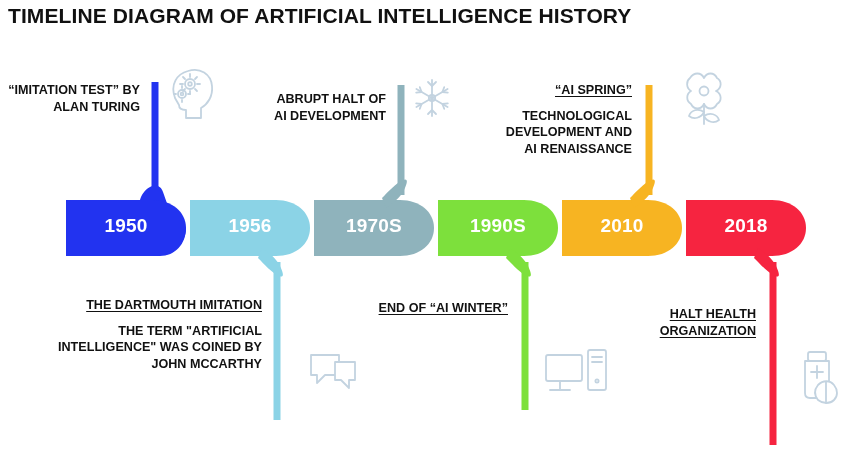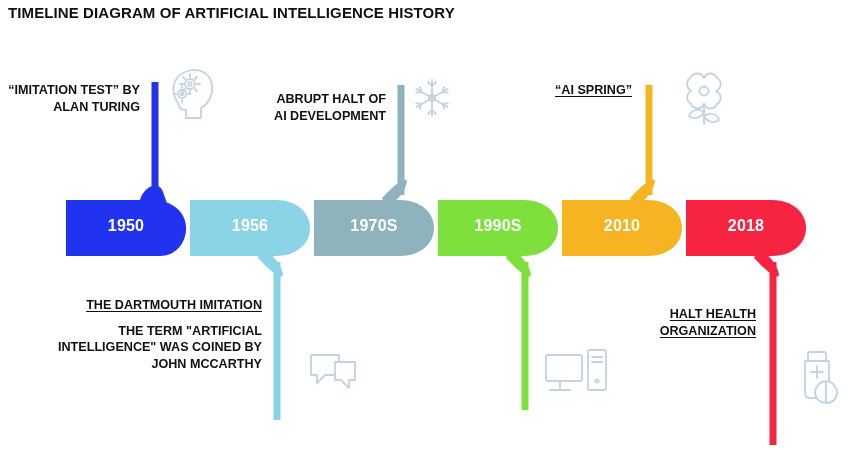--- a/index.html
+++ b/index.html
@@ -14,21 +14,21 @@
     overflow: hidden;
     font-family: "Liberation Sans", sans-serif;
     color: #1a1a1a;
   }
 
   
   .page-title {
     position: absolute;
     left: 8px;
     top: 4px;
-    font-size: 15px;
+    font-size: 21px;
     font-weight: bold;
     letter-spacing: 0.1px;
     color: #111111;
     white-space: nowrap;
   }
 
   
   #stage {
     position: absolute;
     left: 0;
@@ -59,21 +59,21 @@
     line-height: 1.33;
     color: #111111;
     margin-top: 9px;
   }
 
   
   .year {
     position: absolute;
     top: 226px;
     transform: translate(-50%, -50%);
-    font-size: 16px;
+    font-size: 19px;
     font-weight: bold;
     color: #ffffff;
     letter-spacing: 0.2px;
     white-space: nowrap;
   }
 </style>
 </head>
 <body>
 
 <div class="page-title">TIMELINE DIAGRAM OF ARTIFICIAL INTELLIGENCE HISTORY</div>
@@ -201,21 +201,23 @@
 <div class="block below" style="left:22px; top:297px; width:240px;">
   <div class="heading">THE DARTMOUTH IMITATION</div>
   <div class="body">THE TERM "ARTIFICIAL INTELLIGENCE" WAS COINED BY JOHN MCCARTHY</div>
 </div>
 
 <div class="block above" style="left:262px; top:82px; width:124px;">
   <div class="body">ABRUPT HALT OF AI DEVELOPMENT</div>
 </div>
 
 <div class="block below" style="left:376px; top:300px; width:132px;">
+  <div class="heading">END OF “AI WINTER”</div>
 </div>
 
 <div class="block above" style="left:496px; top:82px; width:136px;">
   <div class="heading">“AI SPRING”</div>
+  <div class="body">TECHNOLOGICAL DEVELOPMENT AND AI RENAISSANCE</div>
 </div>
 
 <div class="block below" style="left:614px; top:306px; width:142px;">
   <div class="heading">HALT HEALTH ORGANIZATION</div>
 </div>
 
 </body></html>

